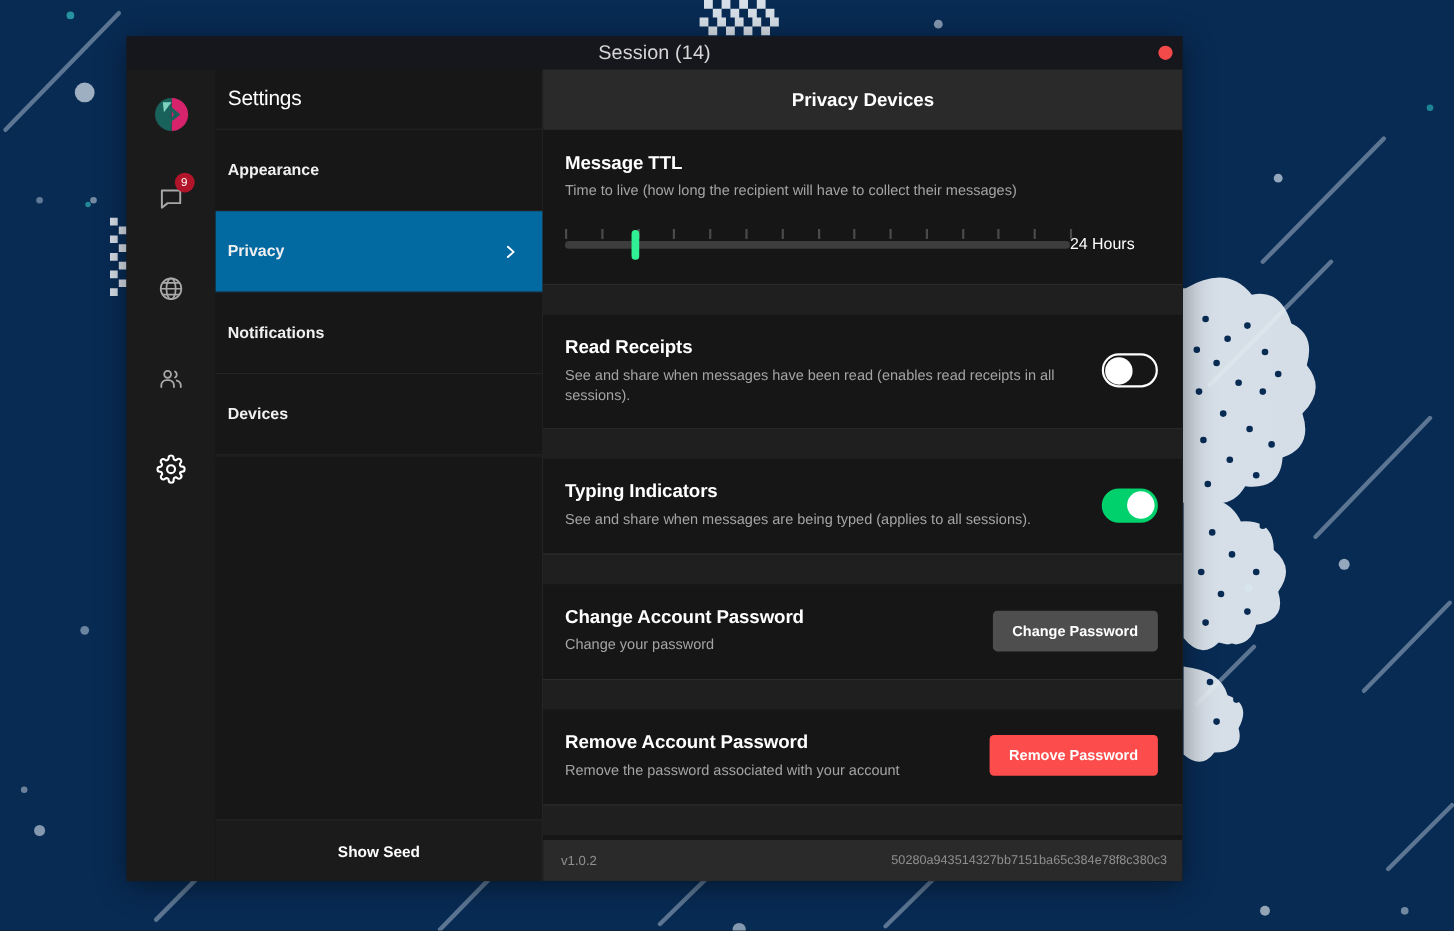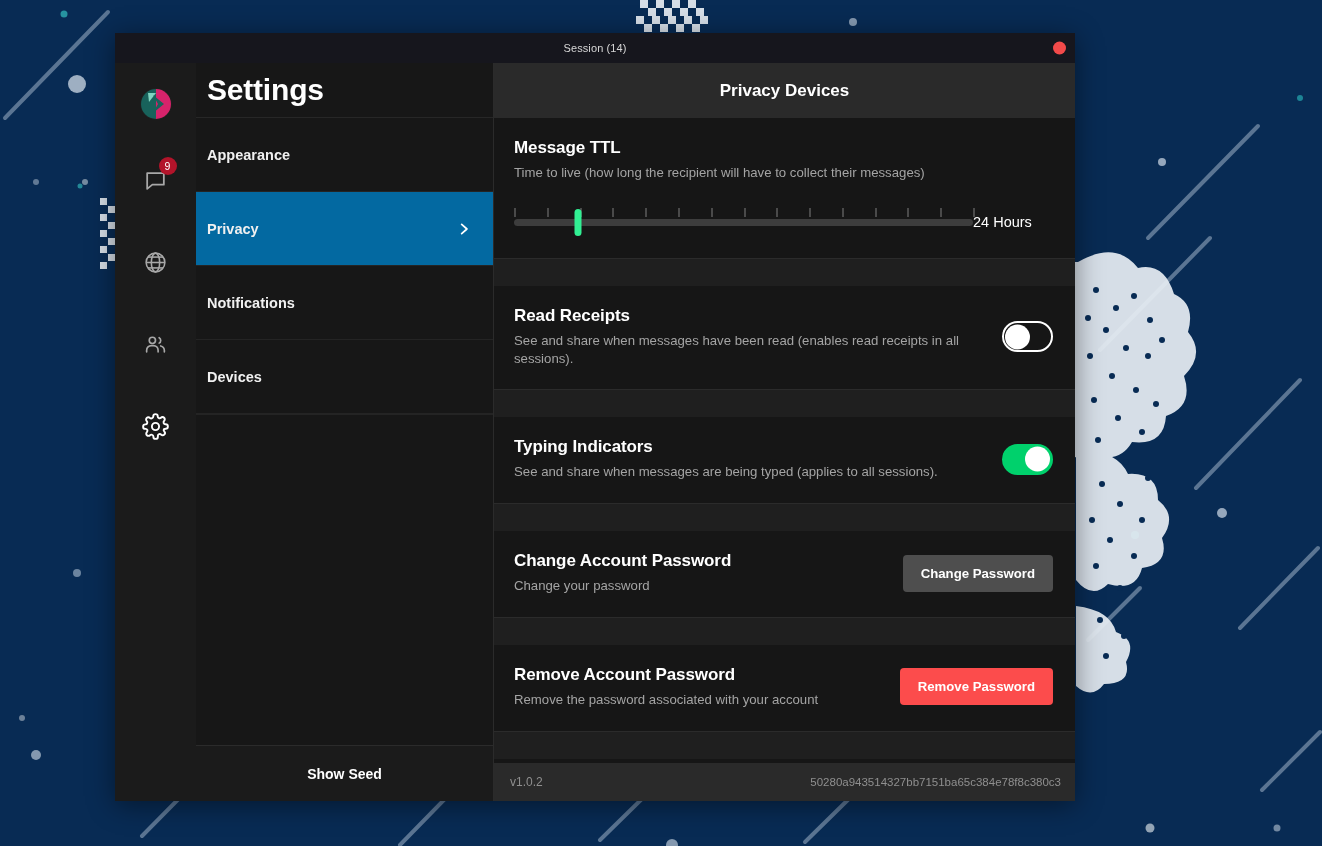--- a/index.html
+++ b/index.html
@@ -28,21 +28,21 @@
   }
   #titlebar {
     height: 30px;
     background: #16161d;
     display: flex; align-items: center; justify-content: center;
     position: relative;
     flex: 0 0 auto;
   }
   #titlebar .title {
     color: #d6d6d6;
-    font-size: 11px;
+    font-size: 18px;
     letter-spacing: 0.1px;
   }
   #close-dot {
     position: absolute; right: 9px; top: 50%;
     transform: translateY(-50%);
     width: 13px; height: 13px; border-radius: 50%;
     background: #f24a4a;
     cursor: pointer;
   }
 
@@ -84,21 +84,21 @@
     display: flex; flex-direction: column;
     border-right: 1px solid #2b2b2b;
   }
   #settings-header {
     height: 55px;
     display: flex; align-items: center;
     padding-left: 11px;
     border-bottom: 1px solid #272727;
   }
   #settings-header h1 {
-    color: #fff; font-size: 30px; font-weight: 700; letter-spacing: -0.2px;
+    color: #fff; font-size: 19px; font-weight: 400; letter-spacing: -0.2px;
   }
   #settings-menu { flex: 1 1 auto; }
   .menu-item {
     height: 74px;
     display: flex; align-items: center; justify-content: space-between;
     padding: 0 22px 0 11px;
     color: #f0f0f0;
     font-size: 14.5px; font-weight: 700;
     cursor: pointer;
     border-bottom: 1px solid #242424;

